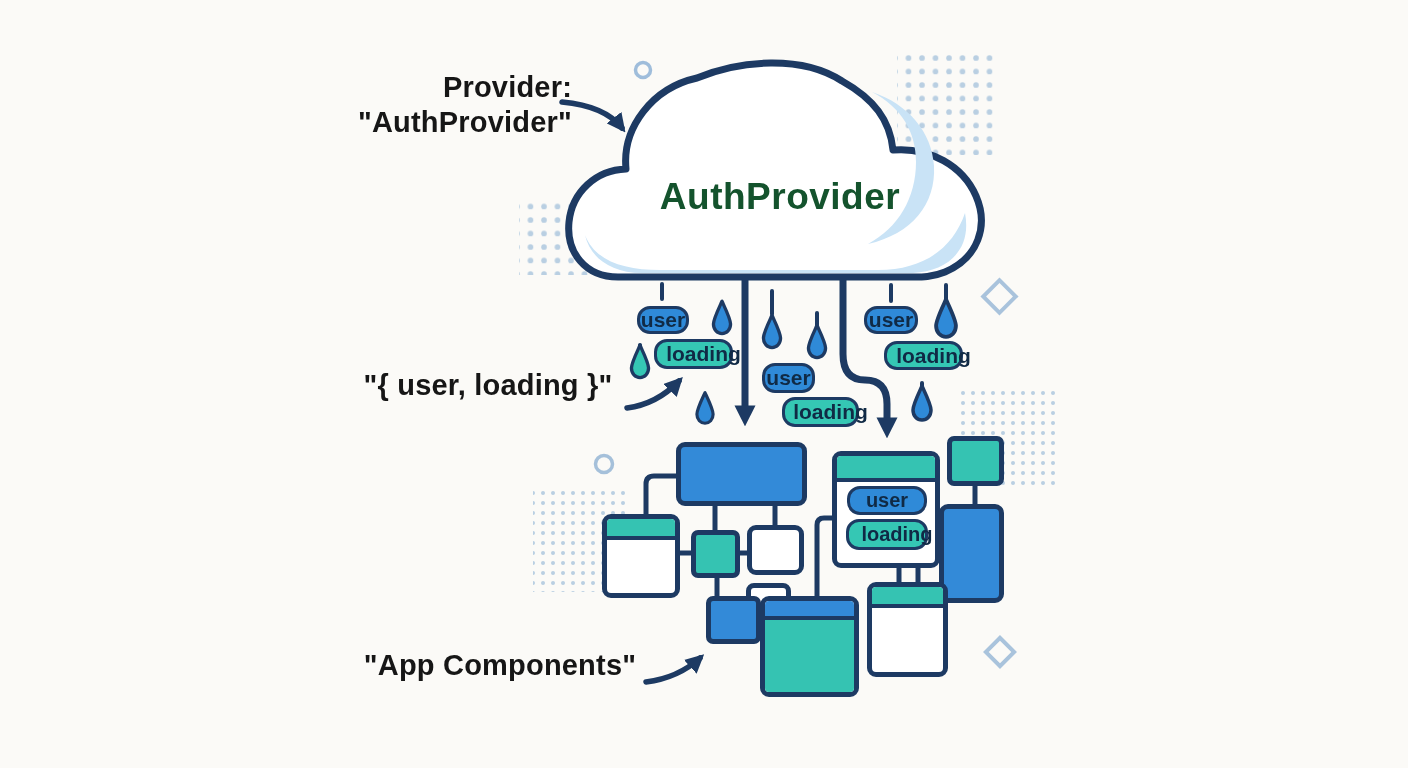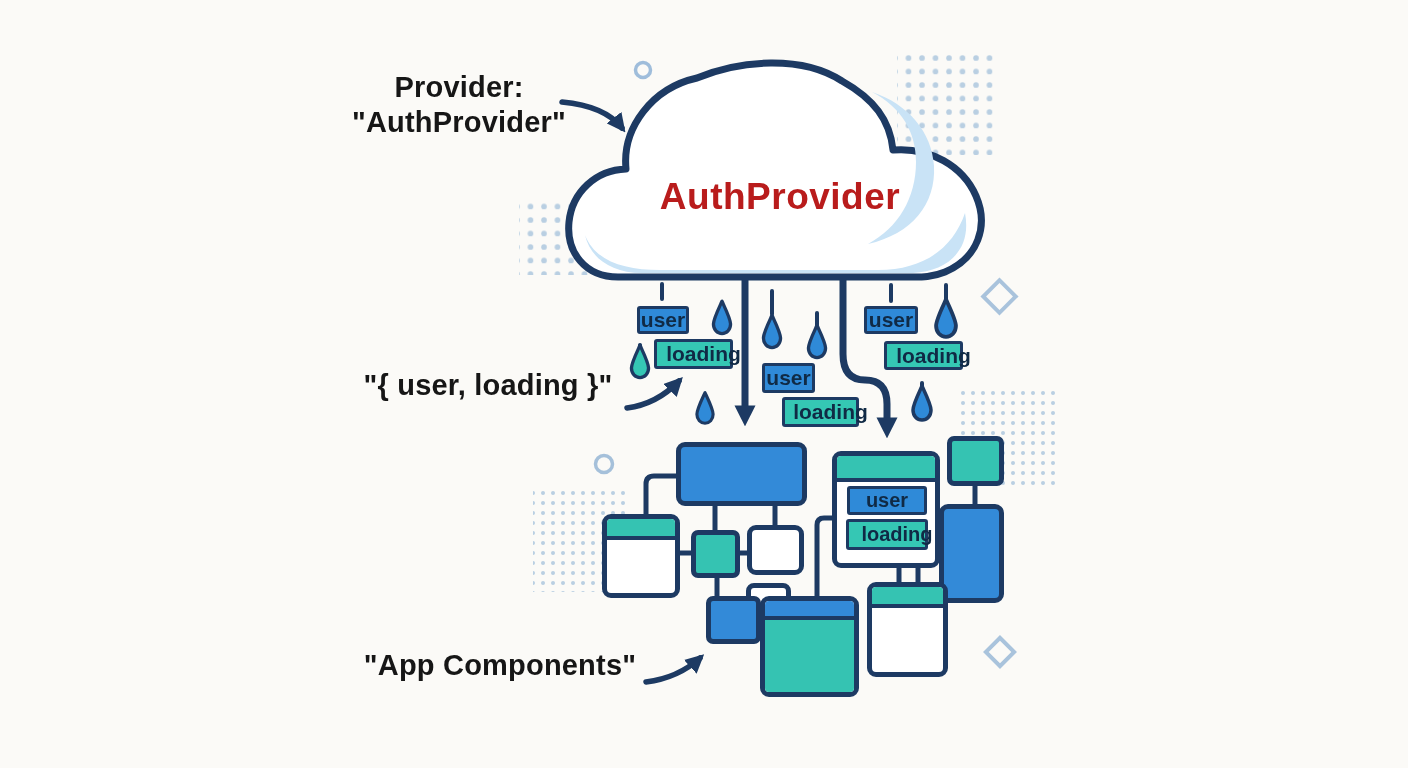--- a/index.html
+++ b/index.html
@@ -8,27 +8,27 @@
     background:#fbfaf7;
     font-family:"Liberation Sans", sans-serif;
   }
   #decor{position:absolute;left:0;top:0;width:1408px;height:768px;z-index:1;}
   
   .anno{
     position:absolute;z-index:6;text-align:center;
     color:#161616;font-weight:bold;font-size:29px;line-height:35px;
     letter-spacing:0.2px;
   }
-  #anno-provider{left:334px;top:70px;width:250px;}
+  #anno-provider{left:322px;top:70px;width:250px;text-align:right;}
   #anno-value{left:348px;top:368px;width:280px;}
   #anno-components{left:346px;top:648px;width:308px;}
   
   #cloud-title{
     position:absolute;left:600px;top:176px;width:360px;z-index:3;
-    text-align:center;font-weight:bold;font-size:37px;color:#b91c1c;
+    text-align:center;font-weight:bold;font-size:37px;color:#14532d;
     letter-spacing:0.5px;
   }
   
   .box{position:absolute;box-sizing:border-box;border:5px solid #1d3a63;border-radius:9px;background:#fff;}
   .box.blue{background:#338ad8;}
   .box.teal{background:#35c3b2;}
   .win{padding:0;overflow:hidden;}
   .win .hd{height:17px;border-bottom:4px solid #1d3a63;}
   .hd.teal-hd{background:#35c3b2;}
   .hd.blue-hd{background:#338ad8;}
@@ -41,21 +41,21 @@
   #box-f{left:760px;top:596px;width:99px;height:101px;z-index:3;}
   #box-f .hd{height:15px;}
   #box-g{left:832px;top:451px;width:108px;height:117px;z-index:4;}
   #box-g .hd{height:22px;}
   #box-h{left:947px;top:436px;width:57px;height:50px;z-index:2;border-radius:7px;}
   #box-i{left:939px;top:504px;width:65px;height:99px;z-index:2;}
   #box-j{left:867px;top:582px;width:81px;height:95px;z-index:3;}
   
   .badge{
     position:absolute;z-index:5;box-sizing:border-box;
-    border:3px solid #1d3a63;border-radius:3px;
+    border:3px solid #1d3a63;border-radius:13px;
     display:flex;align-items:center;justify-content:center;
     font-weight:bold;color:#102a45;font-size:21px;
   }
   .badge.user{background:#2f8ad8;}
   .badge.loading{background:#35c7b4;padding-left:20px;}
   #user-1{left:637px;top:306px;width:52px;height:28px;}
   #loading-1{left:654px;top:339px;width:79px;height:30px;}
   #user-2{left:762px;top:363px;width:53px;height:30px;}
   #loading-2{left:782px;top:397px;width:77px;height:30px;}
   #user-3{left:864px;top:306px;width:54px;height:28px;}

